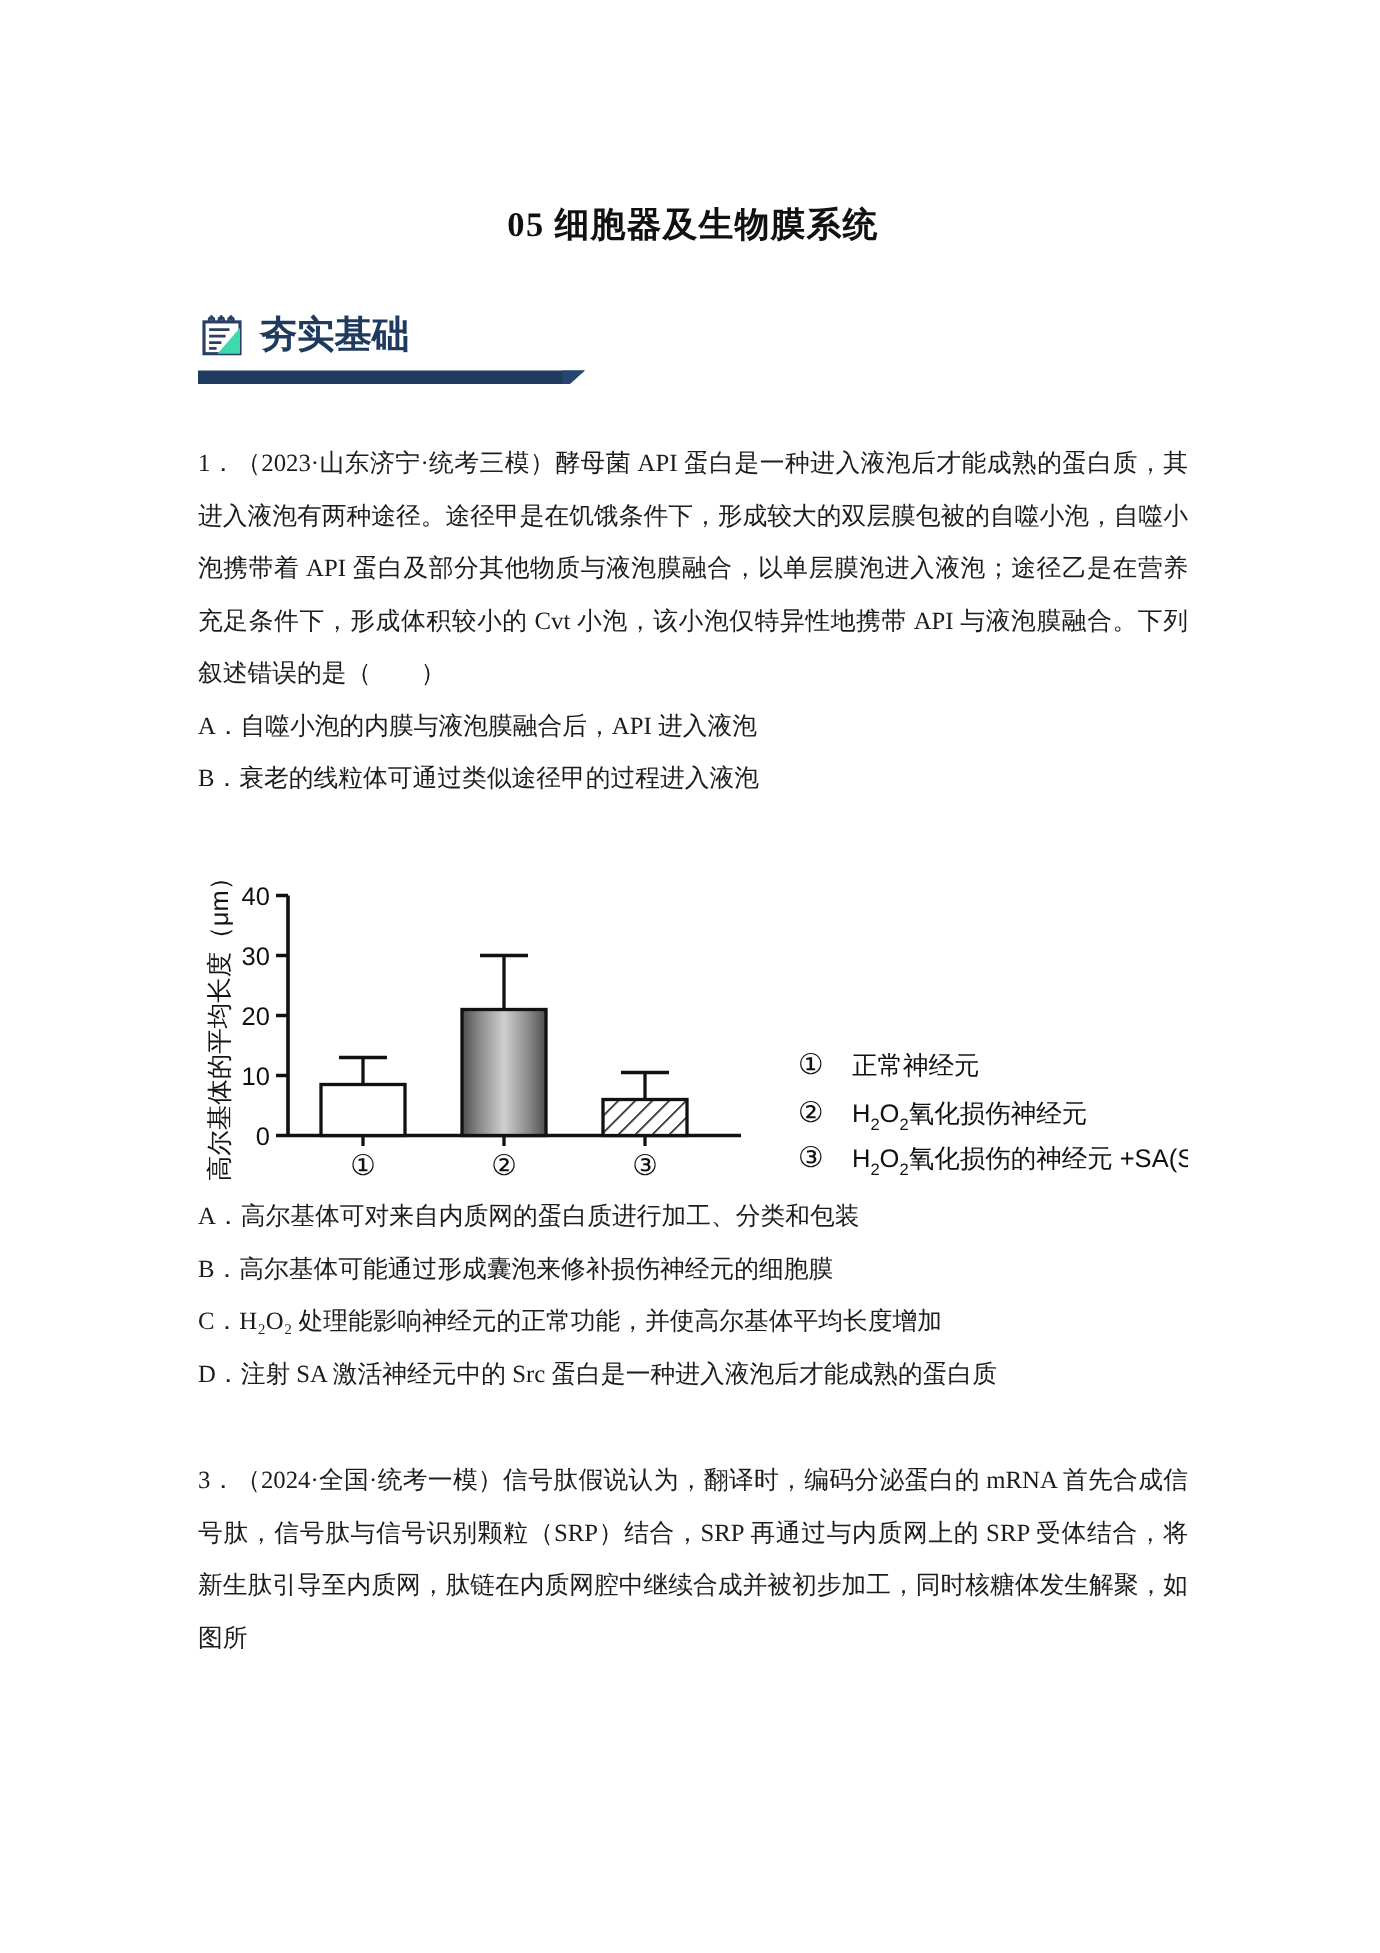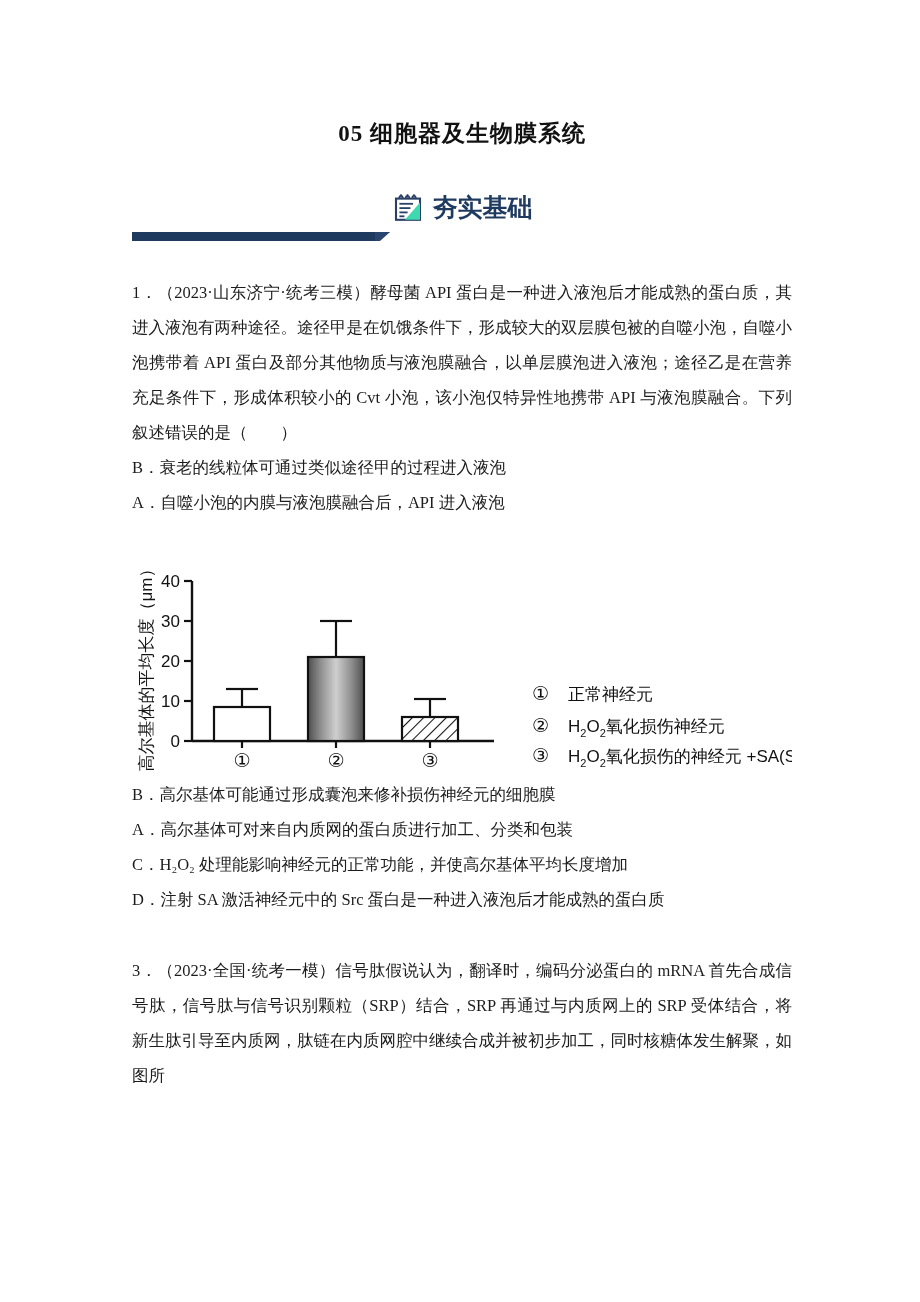--- a/index.html
+++ b/index.html
@@ -18,42 +18,41 @@
   .page {
     position: relative;
     width: 920px;
     height: 1302px;
     padding: 0;
     box-sizing: border-box;
   }
   .content {
     position: absolute;
     left: 132px;
-    top: 0;
+    top: 16px;
     width: 660px;
   }
 
   
   .doc-title {
     text-align: center;
     font-size: 23px;
     font-weight: bold;
     letter-spacing: 1px;
     margin-top: 118px;
     color: #111;
     font-family: "Liberation Serif", "DejaVu Serif", serif;
   }
 
   
   .section-header {
     margin-top: 42px;
     display: flex;
     align-items: center;
     gap: 9px;
-    justify-content: center;
   }
   .notepad-icon {
     width: 32px;
     height: 32px;
     flex: 0 0 32px;
   }
   .section-title {
     font-size: 25px;
     font-weight: bold;
     color: #1f3a5f;
@@ -132,22 +131,22 @@
 
     <div class="section-rule">
       <svg viewBox="0 0 258 11" width="258" height="11" preserveAspectRatio="none" aria-hidden="true">
         <polygon points="0,1 243,1 258,1 243,10 0,10" fill="#1f3a5f"></polygon>
         <polygon points="243,1 258,1 248,10 243,10" fill="#27456e"></polygon>
       </svg>
     </div>
 
     <div class="q-block">
       <div class="q-para">1．（2023·山东济宁·统考三模）酵母菌 API 蛋白是一种进入液泡后才能成熟的蛋白质，其进入液泡有两种途径。途径甲是在饥饿条件下，形成较大的双层膜包被的自噬小泡，自噬小泡携带着 API 蛋白及部分其他物质与液泡膜融合，以单层膜泡进入液泡；途径乙是在营养充足条件下，形成体积较小的 Cvt 小泡，该小泡仅特异性地携带 API 与液泡膜融合。下列叙述错误的是（　　）</div>
+      <div class="opt">A．自噬小泡的内膜与液泡膜融合后，API 进入液泡</div>
       <div class="opt">B．衰老的线粒体可通过类似途径甲的过程进入液泡</div>
-      <div class="opt">A．自噬小泡的内膜与液泡膜融合后，API 进入液泡</div>
     </div>
 
     <div class="q-block">
 
       <div class="figure">
         <svg viewBox="0 0 660 215" width="660" height="215" aria-hidden="true">
 
           <text x="20" y="110" transform="rotate(-90 20 110)" text-anchor="middle" font-family="'Liberation Sans','DejaVu Sans',sans-serif" font-size="17" fill="#141414">高尔基体的平均长度（μm）</text>
 
           <line x1="60" y1="25" x2="60" y2="185" stroke="#111" stroke-width="2.4"></line>
@@ -217,24 +216,24 @@
 
             <text x="400" y="176" font-size="19">②</text>
             <text x="436" y="176"><tspan>H</tspan><tspan font-size="11" dy="5">2</tspan><tspan font-size="17" dy="-5">O</tspan><tspan font-size="11" dy="5">2</tspan><tspan font-size="17" dy="-5">氧化损伤神经元</tspan></text>
 
             <text x="400" y="206" font-size="19">③</text>
             <text x="436" y="206"><tspan>H</tspan><tspan font-size="11" dy="5">2</tspan><tspan font-size="17" dy="-5">O</tspan><tspan font-size="11" dy="5">2</tspan><tspan font-size="17" dy="-5">氧化损伤的神经元 +SA(Src激活剂)</tspan></text>
           </g>
         </svg>
       </div>
 
+      <div class="opt"><span>A．</span><span>高尔基体可对来自内质网的蛋白质进行加工、分类和包装</span></div>
       <div class="opt"><span>B．</span><span>高尔基体可能通过形成囊泡来修补损伤神经元的细胞膜</span></div>
-      <div class="opt"><span>A．</span><span>高尔基体可对来自内质网的蛋白质进行加工、分类和包装</span></div>
       <div class="opt"><span>C．</span><span>H₂O₂ 处理能影响神经元的正常功能，并使高尔基体平均长度增加</span></div>
       <div class="opt"><span>D．</span><span>注射 SA 激活神经元中的 Src 蛋白是一种进入液泡后才能成熟的蛋白质</span></div>
     </div>
 
     <div class="q-block">
-      <div class="q-para">3．（2023·全国·统考一模）信号肽假说认为，翻译时，编码分泌蛋白的 mRNA 首先合成信号肽，信号肽与信号识别颗粒（SRP）结合，SRP 再通过与内质网上的 SRP 受体结合，将新生肽引导至内质网，肽链在内质网腔中继续合成并被初步加工，同时核糖体发生解聚，如图所</div>
+      <div class="q-para">3．（2024·全国·统考一模）信号肽假说认为，翻译时，编码分泌蛋白的 mRNA 首先合成信号肽，信号肽与信号识别颗粒（SRP）结合，SRP 再通过与内质网上的 SRP 受体结合，将新生肽引导至内质网，肽链在内质网腔中继续合成并被初步加工，同时核糖体发生解聚，如图所</div>
     </div>
 
   </div>
 </div>
 
 </body></html>

